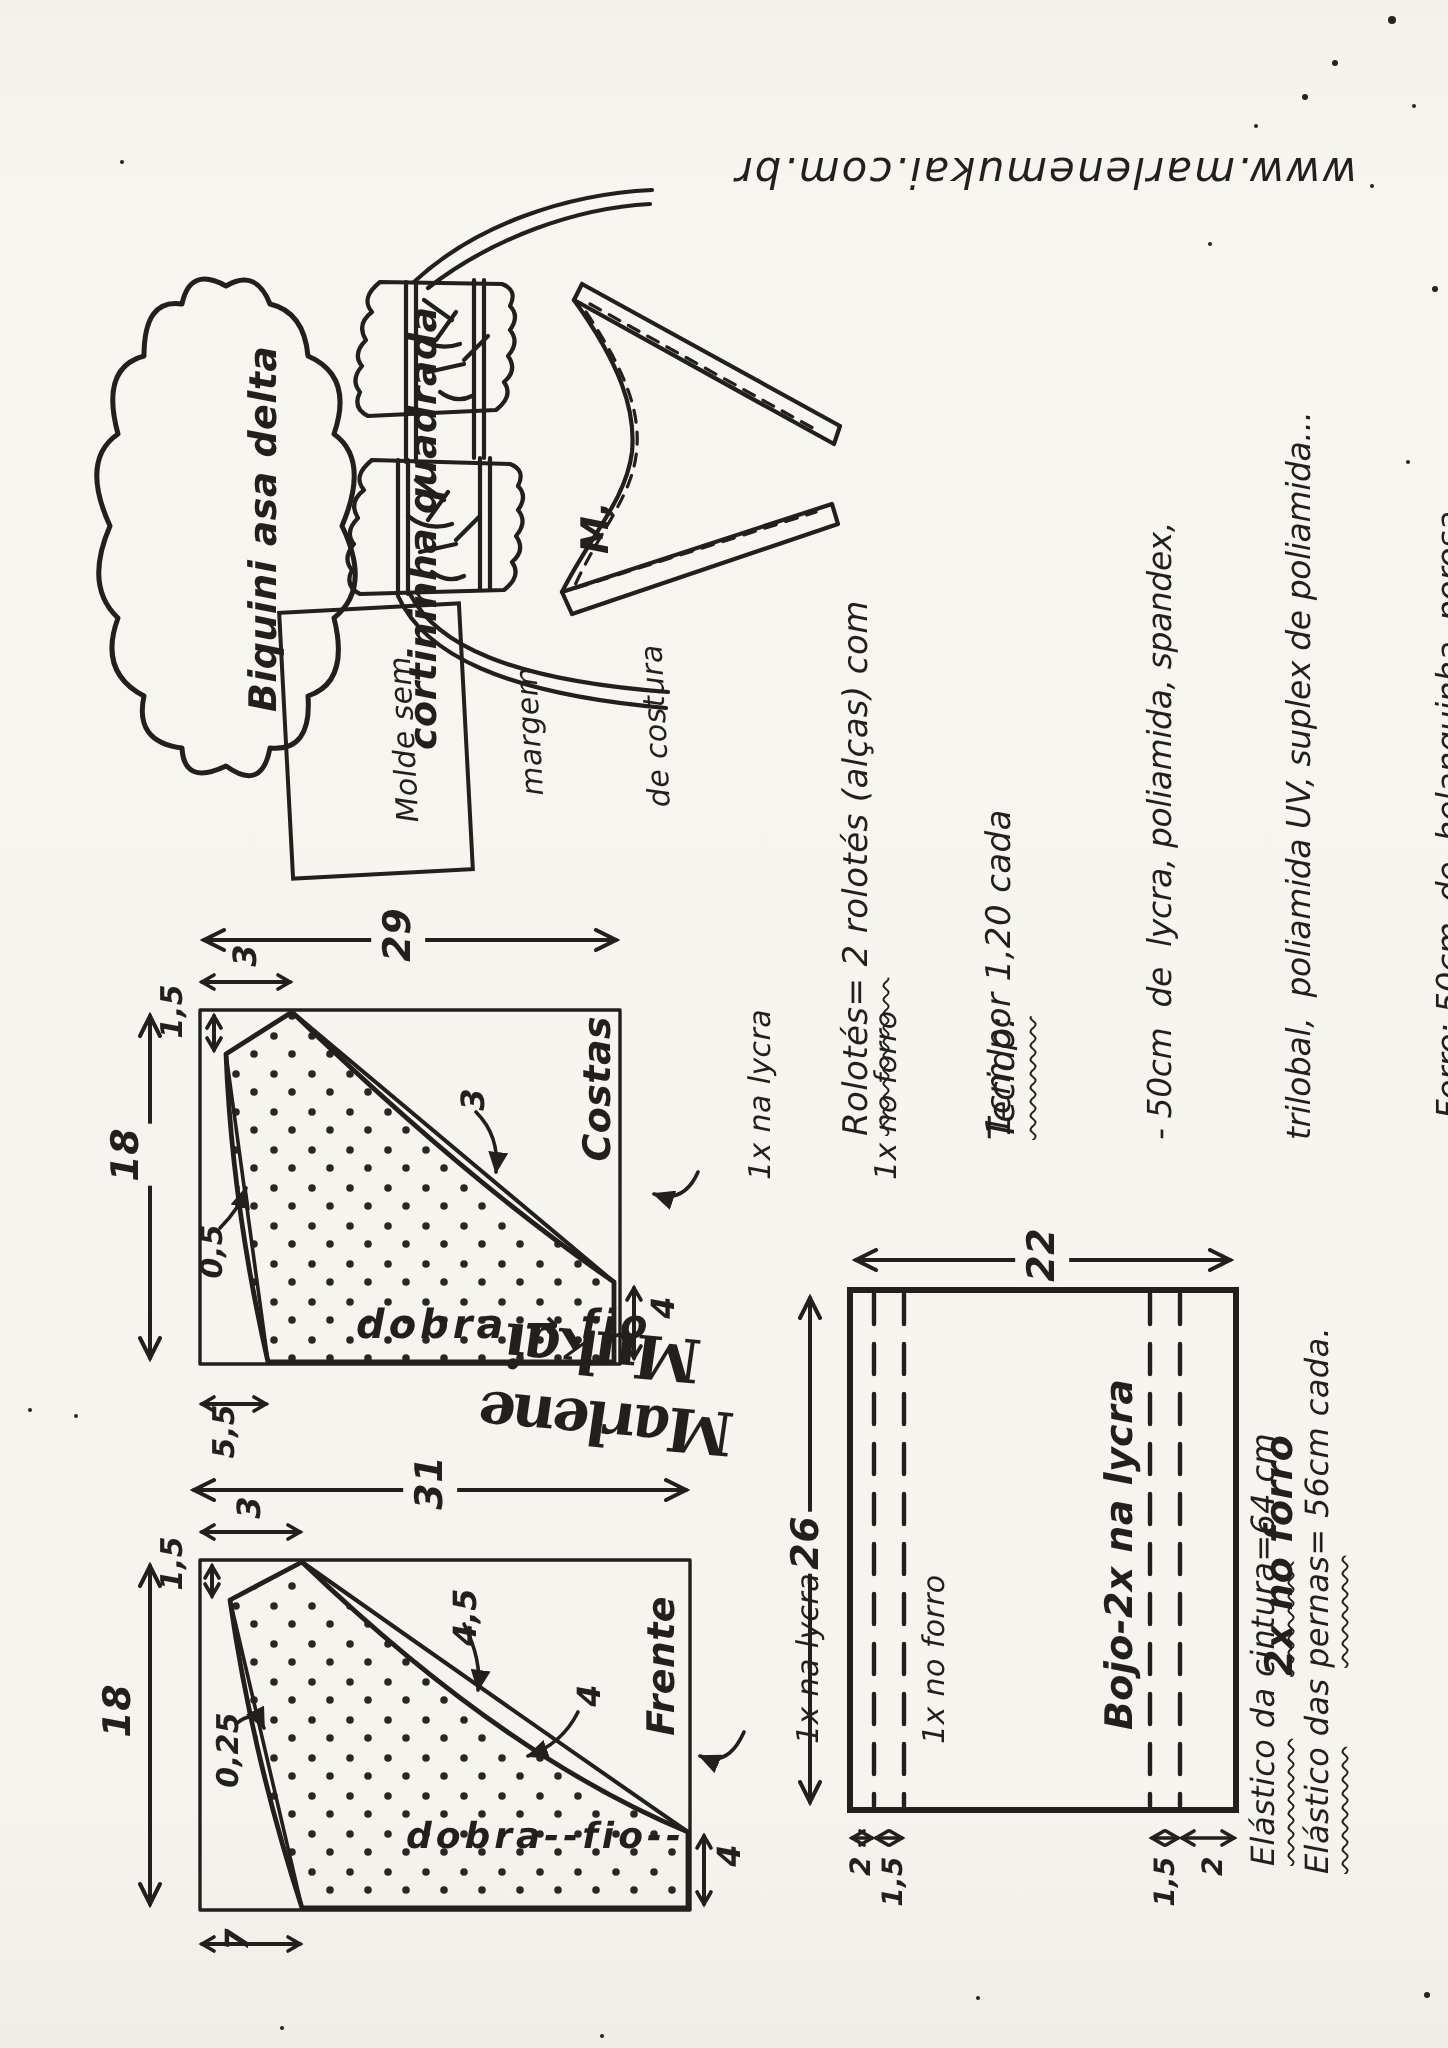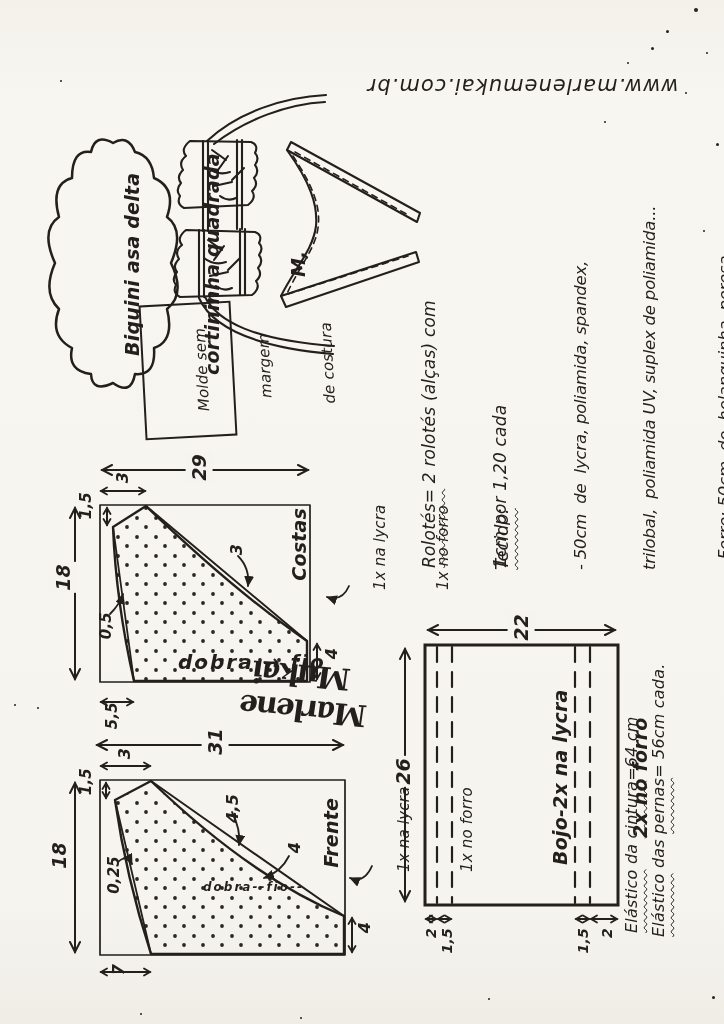--- a/index.html
+++ b/index.html
@@ -177,21 +177,21 @@
   <div class="vt dim" style="left:104px; top:856px; font-size:15px;">0,25</div>
   <div class="vt dim" style="left:222px; top:794px; font-size:16px;">4,5</div>
   <div class="vt dim" style="left:284px; top:842px; font-size:16px;">4</div>
   <div class="vt dim" style="left:108px; top:964px; font-size:16px;">7</div>
   <div class="vt dim" style="left:354px; top:922px; font-size:16px;">4</div>
   <div class="vt" style="left:318px; top:798px; font-size:19px; font-weight:600;">Frente</div>
   <div class="vt" style="left:352px; top:772px; height:100px; font-size:15px;">
     <div>1x na lycra</div>
     <div>1x no forro</div>
   </div>
-  <div class="fold" style="left:203px; top:880px; font-size:12px;">dobra--fio--</div>
+  <div class="fold" style="left:203px; top:908px; font-size:18px;">dobra--fio--</div>
 
   <div class="vt dim mask" style="left:508px; top:612px;">22</div>
   <div class="vt dim mask" style="left:390px; top:756px;">26</div>
   <div class="vt" style="left:494px; top:680px; height:195px; font-size:19px; font-weight:600; text-align:center;">
     <div>Bojo-2x na lycra</div>
     <div>2x no forro</div>
   </div>
   <div class="vt dim" style="left:422px; top:928px; font-size:14px;">2</div>
   <div class="vt dim" style="left:438px; top:928px; font-size:14px;">1,5</div>
   <div class="vt dim" style="left:574px; top:928px; font-size:14px;">1,5</div>

